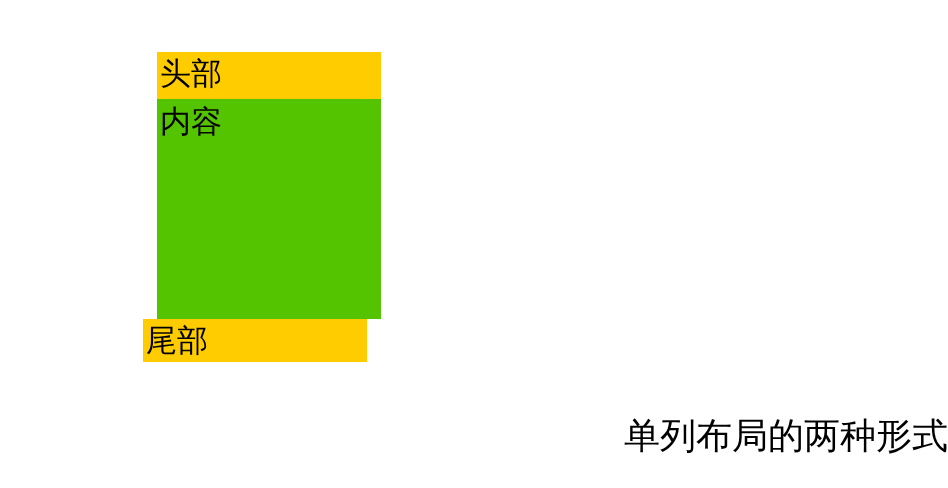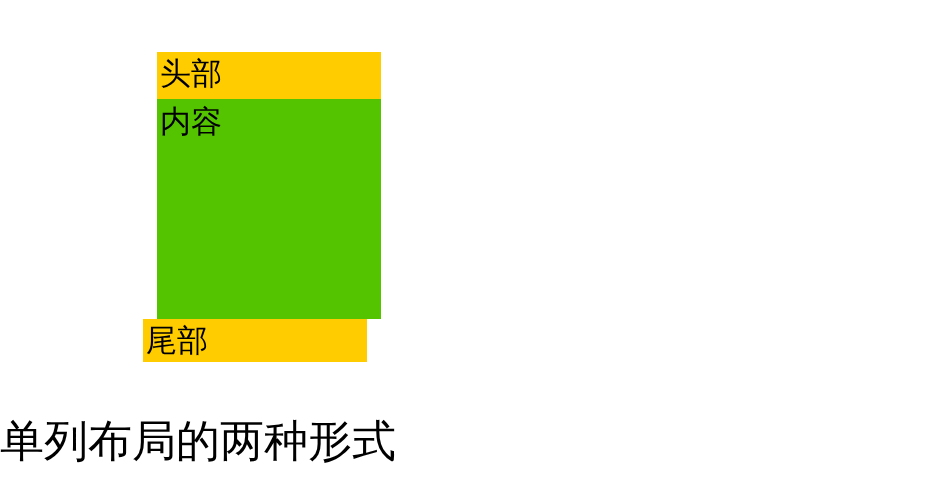--- a/index.html
+++ b/index.html
@@ -60,22 +60,22 @@
 
   
   #diagram-b { position: absolute; left: 474px; top: 0; width: 474px; height: 400px; }
 
   
   #caption {
     position: absolute;
     left: 0;
     top: 417px;
     width: 948px;
-    text-align: left;
-    font-size: 44px;
+    text-align: right;
+    font-size: 36px;
     line-height: 1.08;
     color: #000000;
     letter-spacing: 0px;
     font-family: "DejaVu Sans", "Liberation Sans", sans-serif;
   }
 </style>
 </head>
 <body>
 
 <div id="figure">

